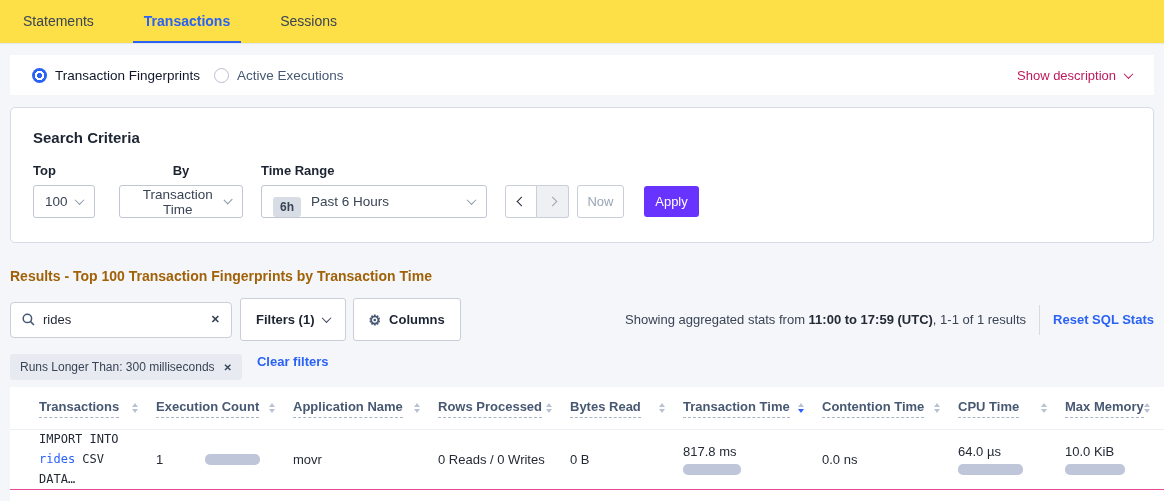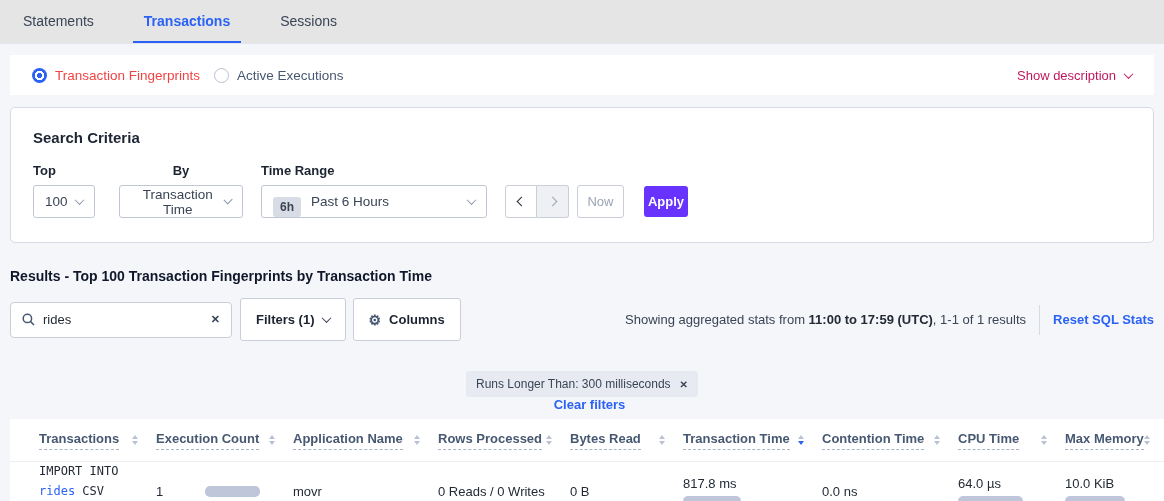--- a/index.html
+++ b/index.html
@@ -5,21 +5,21 @@
   * { box-sizing: border-box; margin: 0; padding: 0; }
   html, body { width: 1164px; height: 501px; overflow: hidden; }
   body {
     background: #f4f6fa;
     font-family: "Liberation Sans", sans-serif;
     color: #242a35;
     font-size: 13px;
   }
   
   .tabbar {
-    height: 44px; background: #e5e5e5; border-bottom: 1px solid #e3e7ee;
+    height: 44px; background: #fde047; border-bottom: 1px solid #e3e7ee;
     display: flex; align-items: stretch; padding-left: 12px;
   }
   .tab {
     padding: 0 11px; margin-right: 28px; font-size: 14px; color: #394455;
     display: flex; align-items: center; cursor: pointer; border-bottom: 2px solid transparent;
   }
   .tab--active { color: #2a62f6; border-bottom-color: #2a62f6; font-weight: 700; }
   
   .radio-strip {
     margin: 11px 10px 0; background: #fff; height: 40px;
@@ -27,21 +27,21 @@
   }
   .radio { display: flex; align-items: center; margin-right: 14px; cursor: pointer; }
   .radio__circle {
     width: 15px; height: 15px; border-radius: 50%; margin-right: 8px; flex: 0 0 auto;
     border: 1px solid #b8c1ce; background: #fff;
   }
   .radio--on .radio__circle {
     border: none;
     background: radial-gradient(circle, #2a62f6 0 2.6px, #ffffff 2.7px 4.6px, #2a62f6 4.7px 8px);
   }
-  .radio__label { font-size: 13.5px; color: #ef4444; }
+  .radio__label { font-size: 13.5px; color: #0f172a; }
   .radio--off .radio__label { color: #475872; }
   .show-desc {
     margin-left: auto; display: flex; align-items: center; gap: 9px;
     font-size: 13px; color: #be185d; cursor: pointer;
   }
   
   .chev {
     display: inline-block; width: 7px; height: 7px;
     border-right: 1.6px solid currentColor; border-bottom: 1.6px solid currentColor;
   }
@@ -74,26 +74,26 @@
     width: 32px; height: 33px; border: 1px solid #c9ced8; background: #fff;
     display: flex; align-items: center; justify-content: center; cursor: pointer; color: #242a35;
   }
   .arrow-btn--prev { border-radius: 3px 0 0 3px; }
   .arrow-btn--next { border-radius: 0 3px 3px 0; border-left: none; background: #eef0f4; color: #9aa5b5; }
   .now-btn {
     margin-left: 8px; width: 47px; height: 33px; border: 1px solid #c9ced8; border-radius: 3px;
     background: #fff; color: #9aa5b5; font-size: 13px; display: flex; align-items: center; justify-content: center;
   }
   .apply-btn {
-    margin-left: 20px; width: 44px; height: 31px; border: none; border-radius: 3px;
-    background: #6933ff; color: #fff; font-size: 13px; font-weight: 700; cursor: pointer;
+    margin-left: 20px; width: 55px; height: 31px; border: none; border-radius: 3px;
+    background: #6933ff; color: #fff; font-size: 13px; font-weight: 400; cursor: pointer;
     display: flex; align-items: center; justify-content: center; margin-bottom: 1px;
   }
   
-  .results-heading { margin: 25px 10px 0; font-size: 14px; font-weight: 700; color: #0f172a; }
+  .results-heading { margin: 25px 10px 0; font-size: 14px; font-weight: 700; color: #a16207; }
   .controls-row { margin: 14px 10px 0; display: flex; align-items: center; }
   .search-box {
     width: 222px; height: 36px; background: #fff; border: 1px solid #c9ced8; border-radius: 4px;
     display: flex; align-items: center; padding: 0 11px;
   }
   .search-box input {
     border: none; outline: none; flex: 1; font-size: 13px; color: #242a35; margin-left: 8px;
     font-family: "Liberation Sans", sans-serif; min-width: 0;
   }
   .clear-x { color: #394455; font-size: 11px; font-weight: 700; cursor: pointer; }
@@ -104,21 +104,21 @@
   }
   .tool-btn .chev { color: #394455; }
   .tool-btn--filters { margin-left: 8px; }
   .tool-btn--columns { margin-left: 7px; }
   .gear { font-size: 14px; color: #475872; line-height: 1; }
   .stats-area { margin-left: auto; display: flex; align-items: center; font-size: 13px; color: #394455; }
   .stats-area b { color: #242a35; }
   .stats-divider { width: 1px; height: 30px; background: #d6dbe1; margin: 0 13px; }
   .reset-link { color: #2a62f6; font-weight: 700; font-size: 13px; cursor: pointer; white-space: nowrap; }
   
-  .pill-row { margin: 30px 10px 0; display: flex; align-items: center; flex-direction: column; }
+  .pill-row { margin: 13px 10px 0; display: flex; align-items: flex-start; }
   .pill {
     background: #e7ebf1; border-radius: 3px; padding: 6px 10px; font-size: 12px; color: #394455;
     display: flex; align-items: center; gap: 9px;
   }
   .pill .clear-x { font-size: 10px; }
   .clear-filters { margin-left: 15px; color: #2a62f6; font-weight: 700; font-size: 13px; cursor: pointer; }
   
   .table { margin: 7px 0 0 10px; width: 1154px; background: #fff; padding-bottom: 12px; }
   .thead, .trow {
     display: grid;

